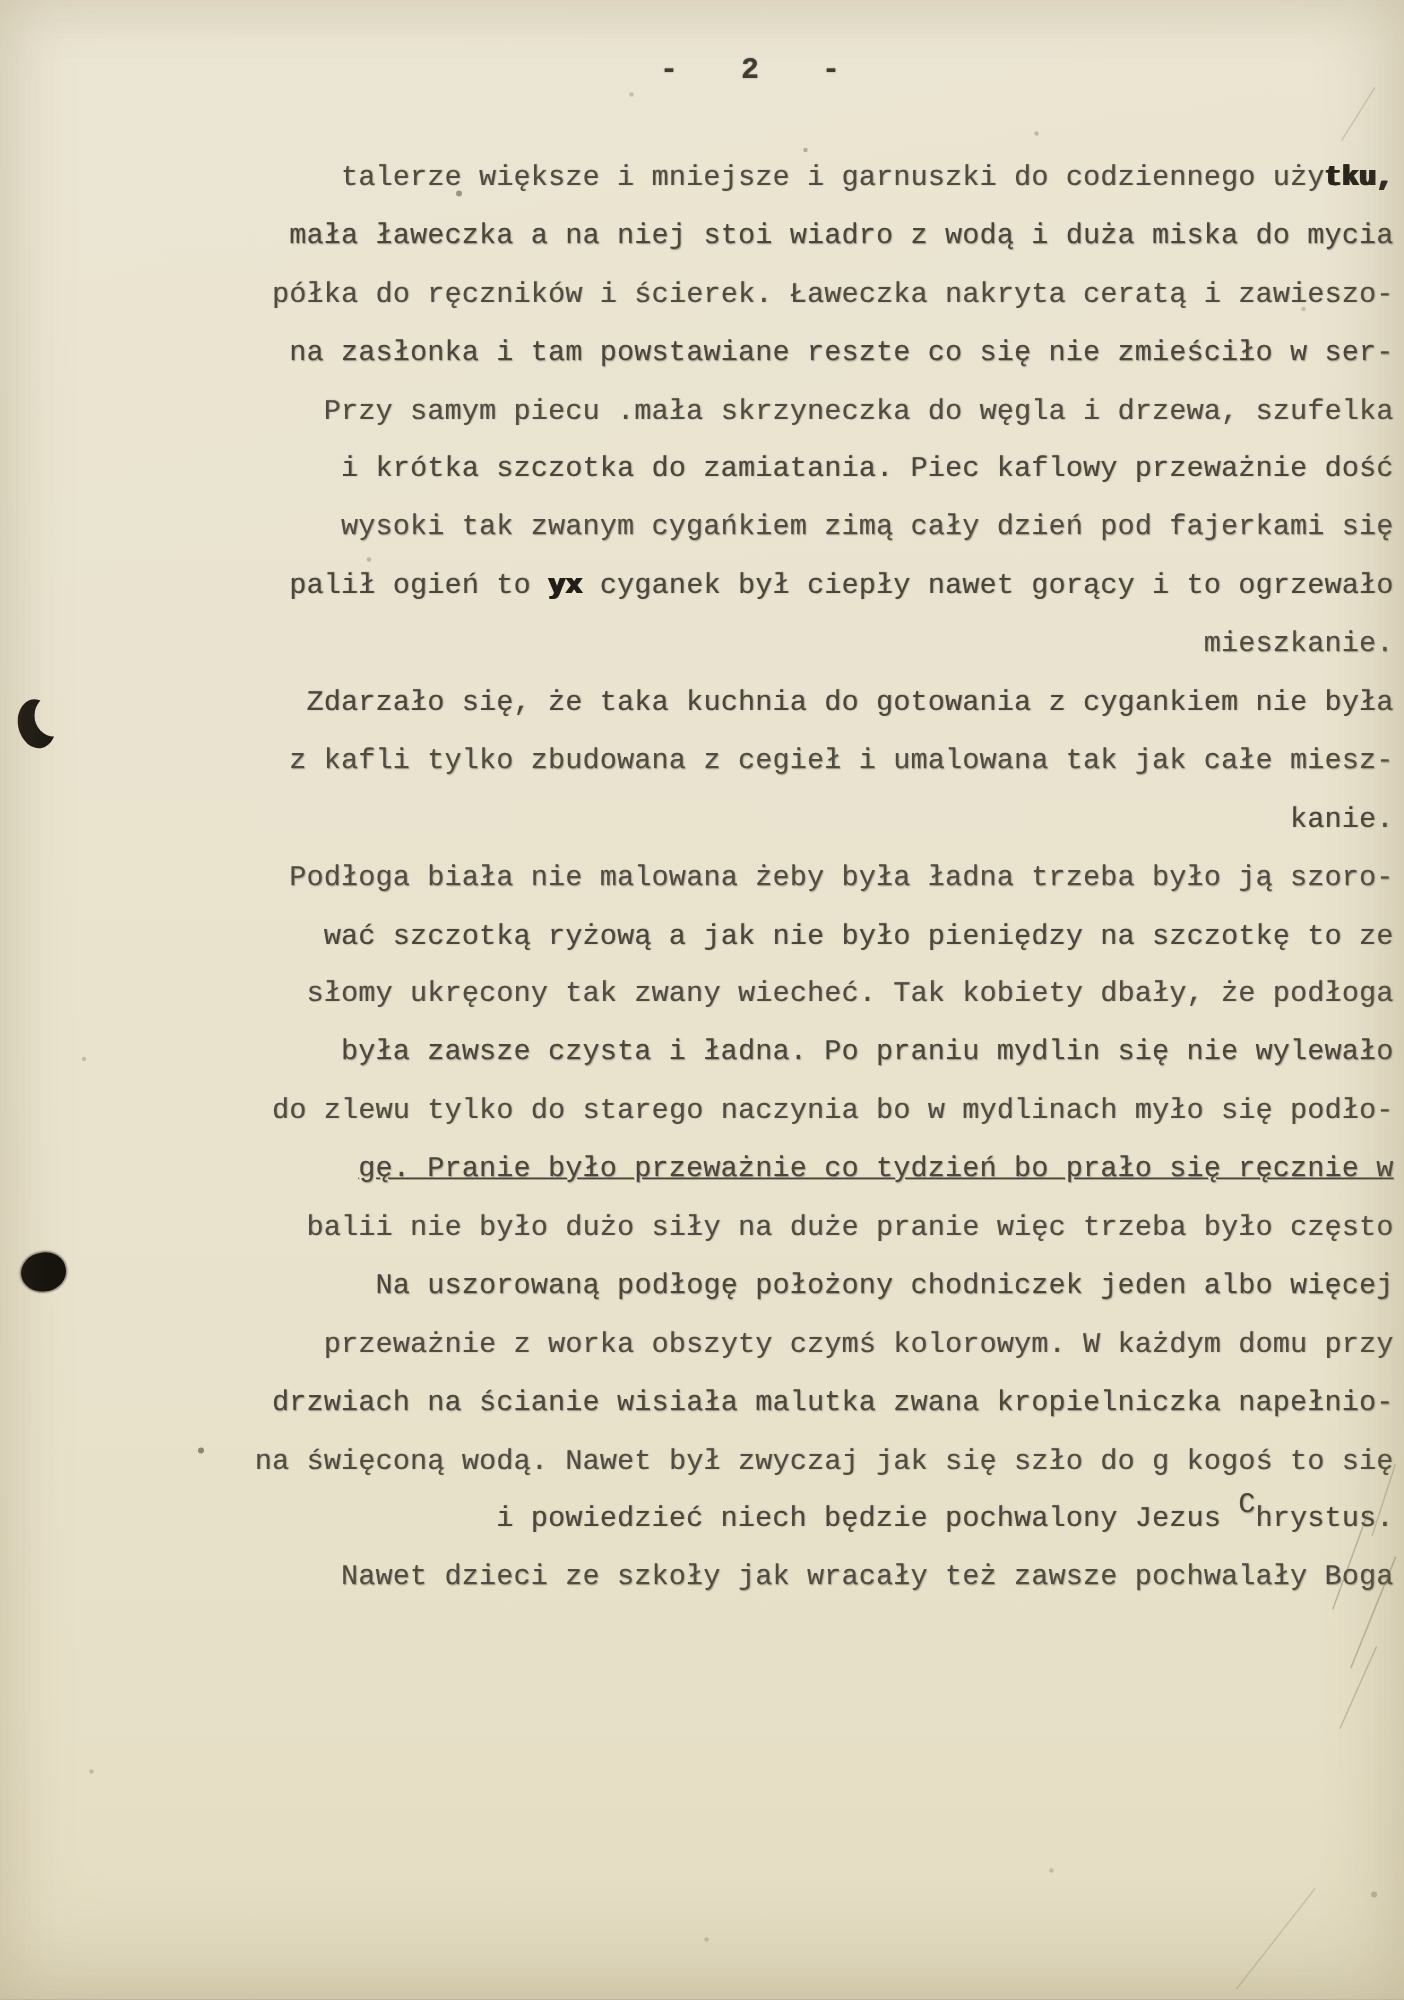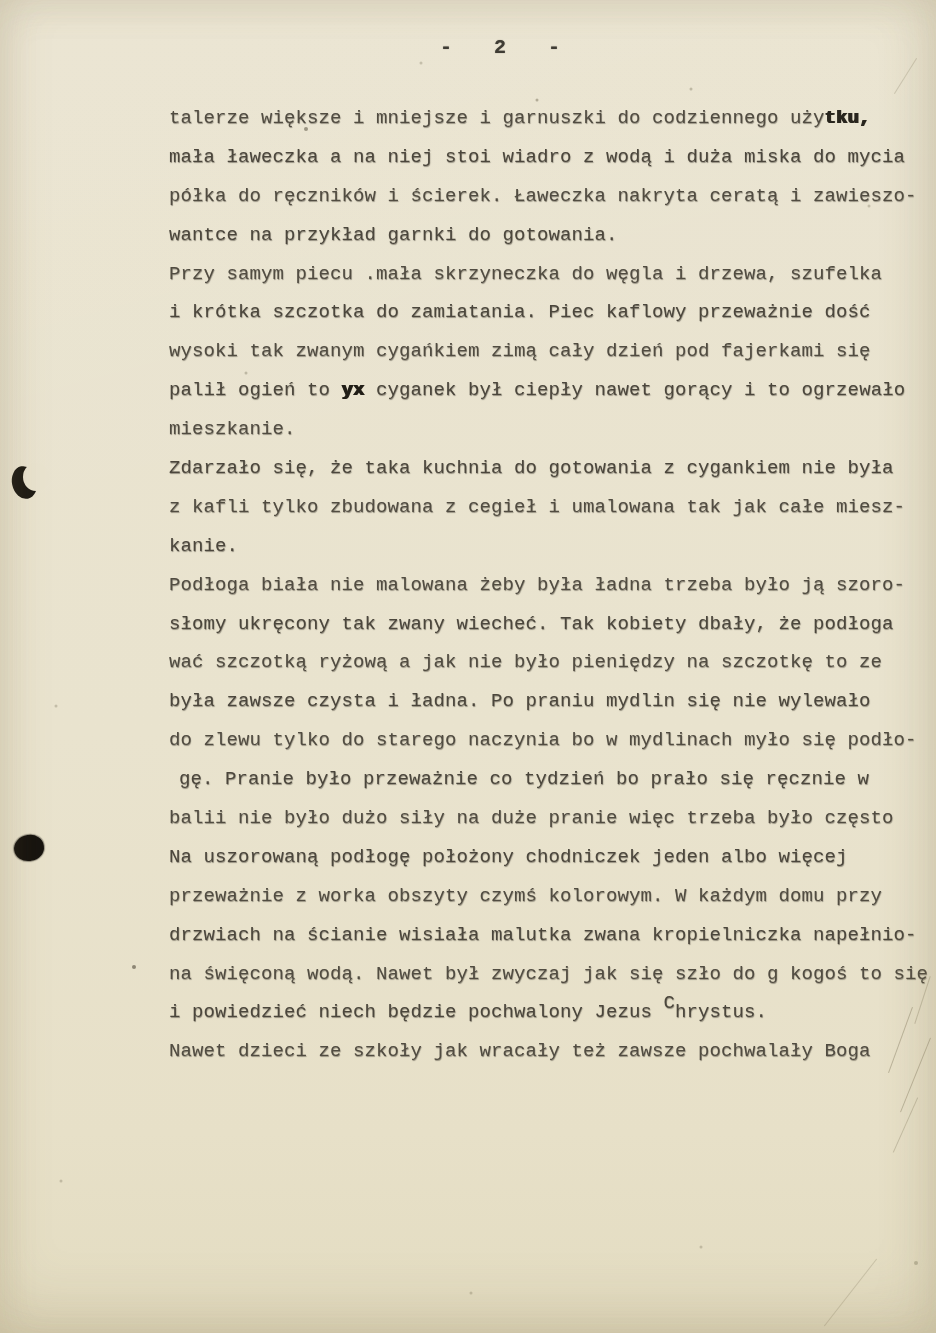--- a/index.html
+++ b/index.html
@@ -24,21 +24,21 @@
   }
   .text-block{
     position:absolute;
     left:169px;top:99px;width:760px;
     font-size:19px;
     line-height:38.9px;
     color:#4b463c;
     letter-spacing:0.1px;
     text-shadow:0.5px 0.5px 0.9px rgba(75,70,58,0.55);
   }
-  .line{white-space:pre;height:38.9px;}
+  .line{white-space:pre;height:38.9px;text-align:right;}
   .line:nth-child(odd) span{opacity:0.96;}
   .ov{
     font-weight:bold;
     color:#211e17;
     text-shadow:1px 0 0 #262219, -0.6px 0 0 #262219;
   }
   .sup{position:relative;top:-9px;}
   
   .crescent{position:absolute;left:10px;top:466px;width:40px;height:36px;}
   .crescent::before{
@@ -95,35 +95,35 @@
 </head>
 <body>
 
 <div class="page">
   <div class="page-number">- 2 -</div>
 
   <div class="text-block" id="text-block">
       <div class="line"><span>talerze większe i mniejsze i garnuszki do codziennego uży</span><span class="ov">tku,</span></div>
       <div class="line"><span>mała ławeczka a na niej stoi wiadro z wodą i duża miska do mycia</span></div>
       <div class="line"><span>półka do ręczników i ścierek. Ławeczka nakryta ceratą i zawieszo-</span></div>
-      <div class="line"><span>wantce na przykład garnki do gotowania.</span></div>
+      <div class="line"><span>na zasłonka i tam powstawiane reszte co się nie zmieściło w ser-</span></div>
       <div class="line"><span>Przy samym piecu .mała skrzyneczka do węgla i drzewa, szufelka</span></div>
       <div class="line"><span>i krótka szczotka do zamiatania. Piec kaflowy przeważnie dość</span></div>
       <div class="line"><span>wysoki tak zwanym cygańkiem zimą cały dzień pod fajerkami się</span></div>
       <div class="line"><span>palił ogień to </span><span class="ov">yx</span><span> cyganek był ciepły nawet gorący i to ogrzewało</span></div>
       <div class="line"><span>mieszkanie.</span></div>
       <div class="line"><span>Zdarzało się, że taka kuchnia do gotowania z cygankiem nie była</span></div>
       <div class="line"><span>z kafli tylko zbudowana z cegieł i umalowana tak jak całe miesz-</span></div>
       <div class="line"><span>kanie.</span></div>
       <div class="line"><span>Podłoga biała nie malowana żeby była ładna trzeba było ją szoro-</span></div>
+      <div class="line"><span>wać szczotką ryżową a jak nie było pieniędzy na szczotkę to ze</span></div>
       <div class="line"><span>słomy ukręcony tak zwany wiecheć. Tak kobiety dbały, że podłoga</span></div>
-      <div class="line"><span>wać szczotką ryżową a jak nie było pieniędzy na szczotkę to ze</span></div>
       <div class="line"><span>była zawsze czysta i ładna. Po praniu mydlin się nie wylewało</span></div>
       <div class="line"><span>do zlewu tylko do starego naczynia bo w mydlinach myło się podło-</span></div>
-      <div class="line" style="padding-left: 10px;"><span>gę. Pranie było przeważnie co tydzień bo prało się ręcznie w</span></div>
+      <div class="line" style="padding-left: 10px; text-decoration: underline;"><span>gę. Pranie było przeważnie co tydzień bo prało się ręcznie w</span></div>
       <div class="line"><span>balii nie było dużo siły na duże pranie więc trzeba było często</span></div>
       <div class="line"><span>Na uszorowaną podłogę położony chodniczek jeden albo więcej</span></div>
       <div class="line"><span>przeważnie z worka obszyty czymś kolorowym. W każdym domu przy</span></div>
       <div class="line"><span>drzwiach na ścianie wisiała malutka zwana kropielniczka napełnio-</span></div>
       <div class="line"><span>na święconą wodą. Nawet był zwyczaj jak się szło do g kogoś to się</span></div>
       <div class="line"><span>i powiedzieć niech będzie pochwalony Jezus </span><span class="sup">C</span><span>hrystus.</span></div>
       <div class="line"><span>Nawet dzieci ze szkoły jak wracały też zawsze pochwalały Boga</span></div>
     </div>
 
   <div class="crescent"></div>

